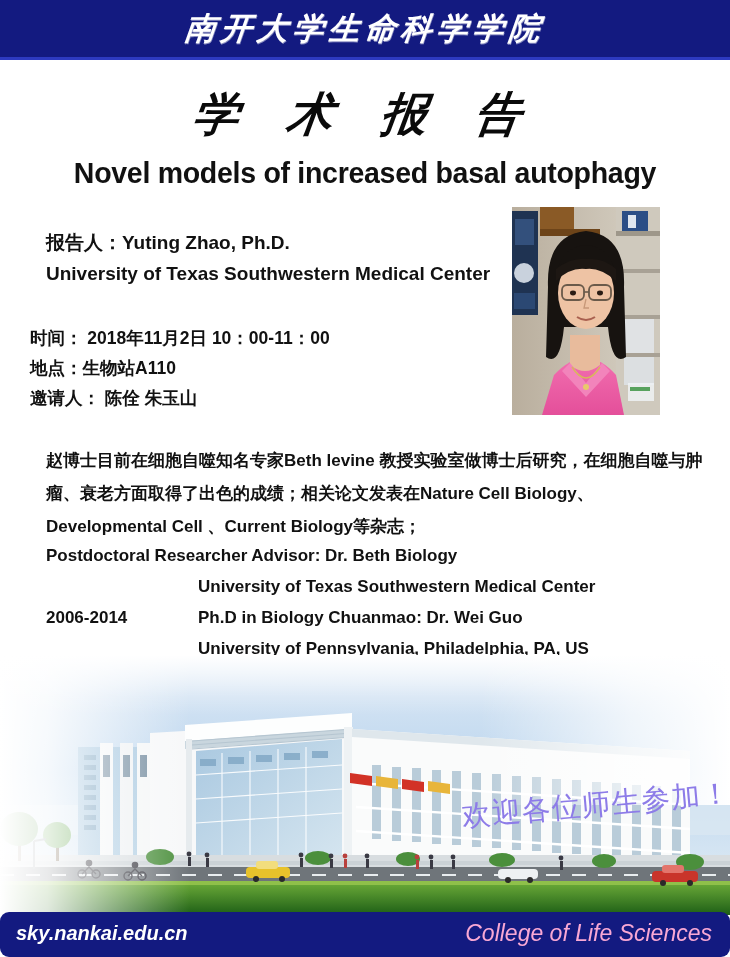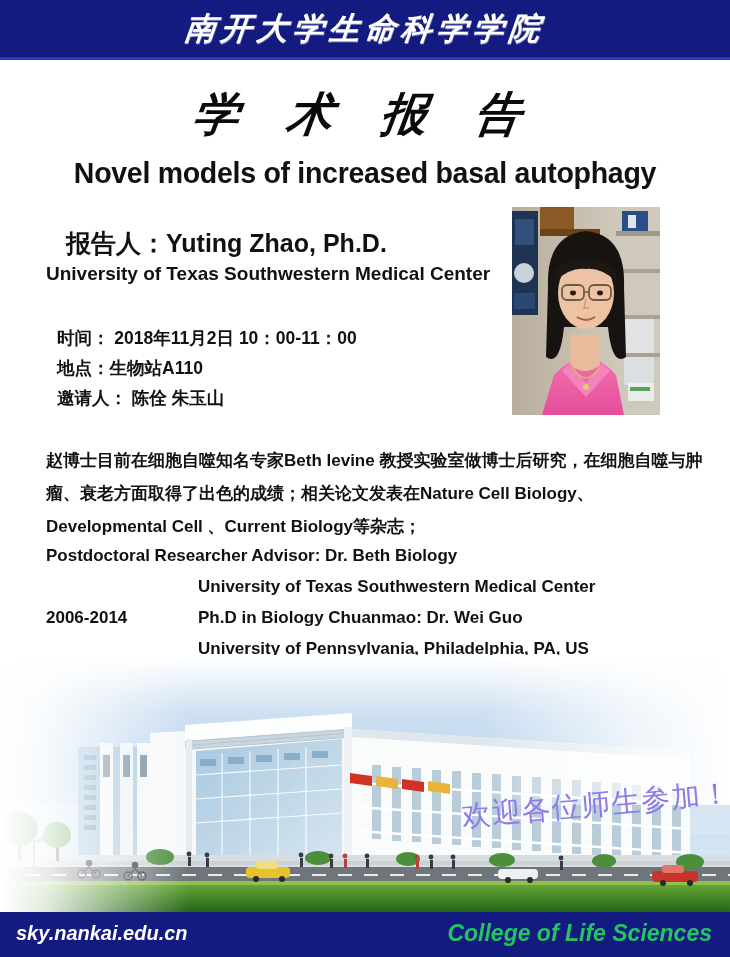--- a/index.html
+++ b/index.html
@@ -48,24 +48,24 @@
   .en-title{
     position:absolute;left:0;top:156px;width:730px;text-align:center;
     font-size:30px;font-weight:700;color:#111;
     letter-spacing:-0.3px;
     transform:scaleX(0.95);
   }
 
   
   .speaker-block{position:absolute;left:46px;top:228px;width:470px;}
   .line{color:#111;font-weight:700;}
-  .speaker-name{font-size:25px;line-height:30px;margin-left:20px;}
+  .speaker-name{font-size:19px;line-height:30px;}
   .speaker-affil{font-size:19px;line-height:32px;}
 
-  .meta-block{position:absolute;left:57px;top:323px;width:470px;}
+  .meta-block{position:absolute;left:30px;top:323px;width:470px;}
   .meta-line{font-size:17.5px;line-height:30px;color:#111;font-weight:700;}
 
   
   .photo{
     position:absolute;left:512px;top:207px;width:148px;height:208px;
     overflow:hidden;background:#cfc5b5;
   }
   .photo svg{display:block;}
 
   
@@ -109,28 +109,29 @@
     transform:rotate(-5deg);
     transform-origin:left center;
     letter-spacing:1px;
     white-space:nowrap;
   }
 
   
   .footer-bar{
     position:absolute;left:0;top:912px;width:730px;height:45px;
     background:#131a80;
+    border-radius:9px;
   }
   .footer-url{
     position:absolute;left:16px;top:10px;
     color:#ffffff;font-size:20px;font-weight:700;font-style:italic;
   }
   .footer-right{
     position:absolute;right:18px;top:8px;
-    color:#22c55e;font-size:23px;font-weight:700;font-style:italic;
+    color:#f9a8d4;font-size:23px;font-weight:400;font-style:italic;
   }
 </style>
 </head>
 <body>
 
 <div class="poster">
 
   <div class="header-bar">
     <div class="header-title">南开大学生命科学学院</div>
     <div class="accent-line"></div>

